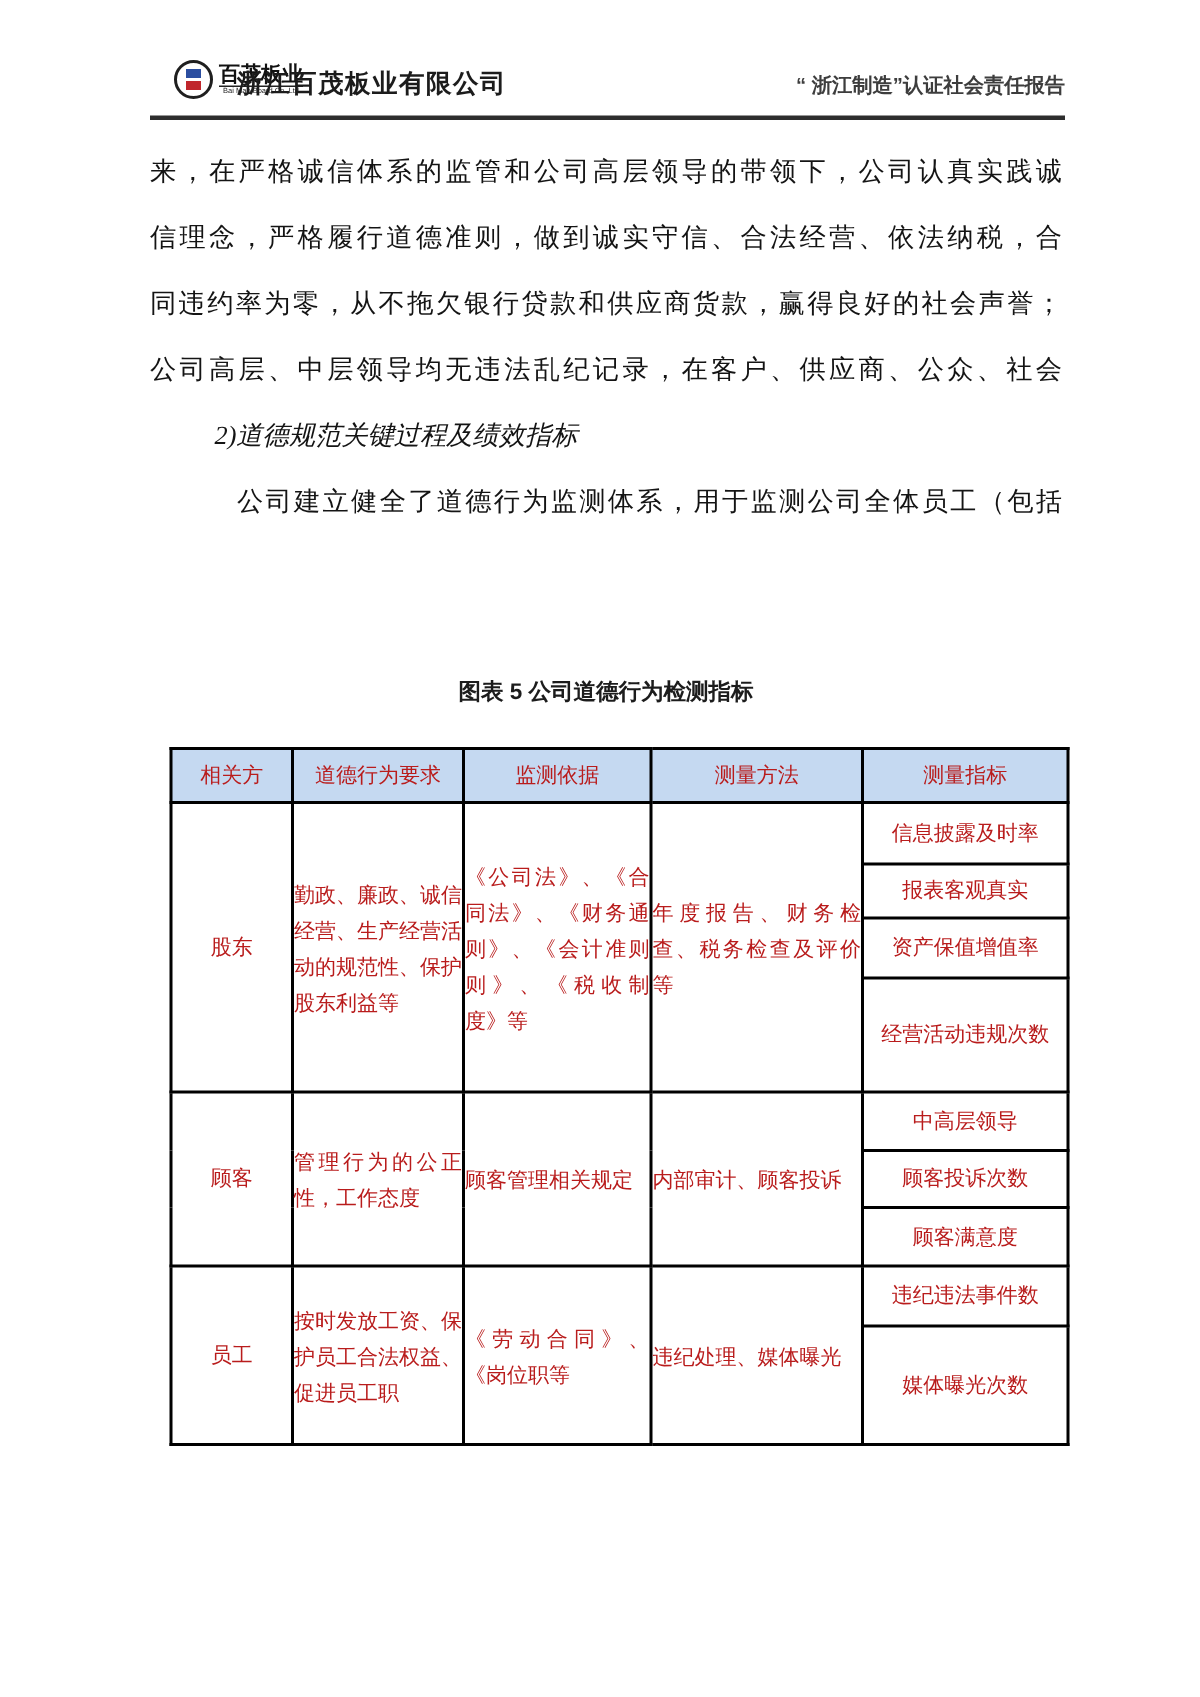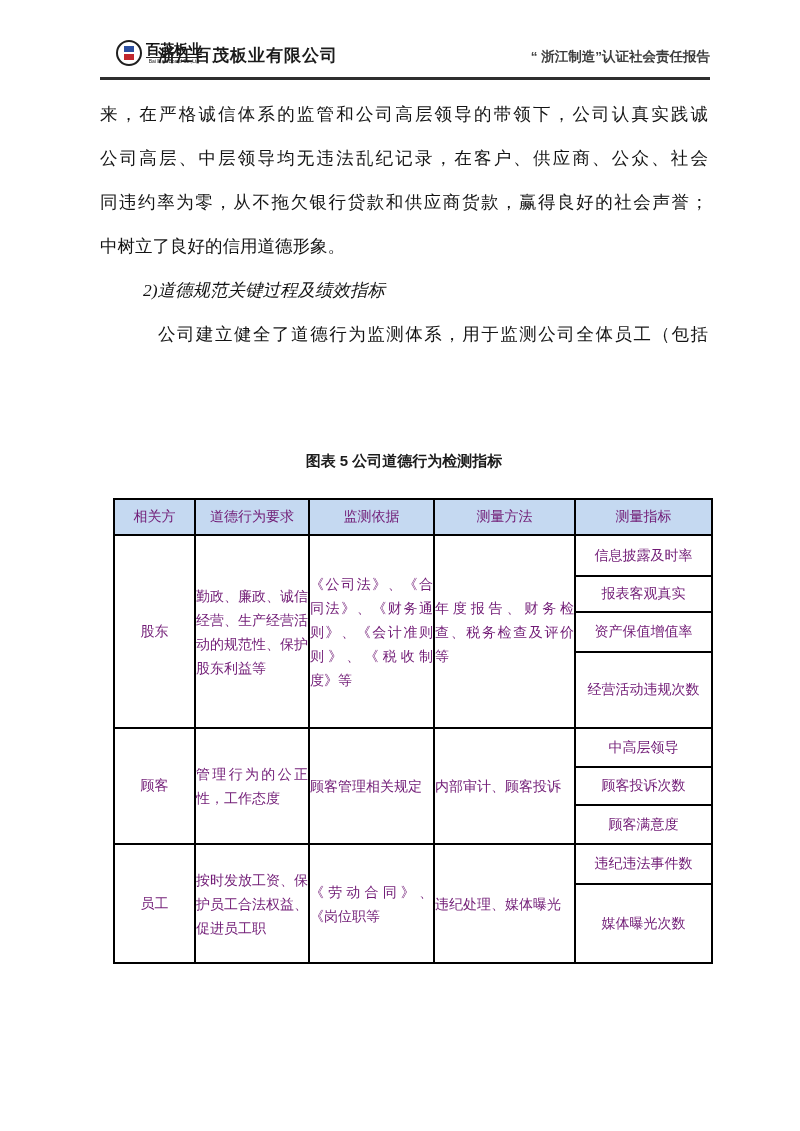--- a/index.html
+++ b/index.html
@@ -30,21 +30,21 @@
   .indent-par{padding-left:58px;}
   .fill.indent-par{text-indent:58px;padding-left:0;}
 
   
   .caption{position:absolute;left:100px;top:452px;width:608px;text-align:center;
            font-family:"Liberation Sans",sans-serif;font-weight:bold;font-size:15px;color:#1c1c1c;}
 
   
   .tblwrap{position:absolute;left:113px;top:498px;}
   table.moral{border-collapse:collapse;table-layout:fixed;width:598px;
-              font-family:"Liberation Sans",sans-serif;font-size:14px;color:#701a75;}
+              font-family:"Liberation Sans",sans-serif;font-size:14px;color:#b91c1c;}
   table.moral th,table.moral td{border:2px solid #000;padding:0;vertical-align:middle;}
   table.moral th{background:#c5d9f1;font-weight:normal;text-align:center;height:34px;}
   td.stake{text-align:center;}
   td.txt{text-align:justify;padding:6px 9px;line-height:24px;}
   td.ind{text-align:center;margin-top:44px;}
 
   
   .pageno{position:absolute;left:0;top:1072px;width:800px;text-align:center;
           font-size:12.5px;color:#2a2a2a;}
 </style>
@@ -64,23 +64,23 @@
         <span class="en">Bai Mao Board Co.,Ltd</span>
       </div>
     </div>
     <div class="company">浙江百茂板业有限公司</div>
     <div class="rpt-title">“ 浙江制造”认证社会责任报告</div>
   </div>
   <div class="hdr-rule"></div>
 
   <div class="bodytext">
     <div class="tline fill">来，在严格诚信体系的监管和公司高层领导的带领下，公司认真实践诚</div>
+    <div class="tline fill">信理念，严格履行道德准则，做到诚实守信、合法经营、依法纳税，合</div>
+    <div class="tline fill">同违约率为零，从不拖欠银行贷款和供应商货款，赢得良好的社会声誉；</div>
     <div class="tline fill">公司高层、中层领导均无违法乱纪记录，在客户、供应商、公众、社会</div>
-    <div class="tline fill">同违约率为零，从不拖欠银行贷款和供应商货款，赢得良好的社会声誉；</div>
-    <div class="tline">中树立了良好的信用道德形象。</div>
     <div class="tline indent-sec">2)道德规范关键过程及绩效指标</div>
     <div class="tline fill indent-par">公司建立健全了道德行为监测体系，用于监测公司全体员工（包括</div>
   </div>
 
   <div class="caption">图表 5 公司道德行为检测指标</div>
 
   <div class="tblwrap">
     <table class="moral">
       <colgroup>
         <col style="width:81px">

